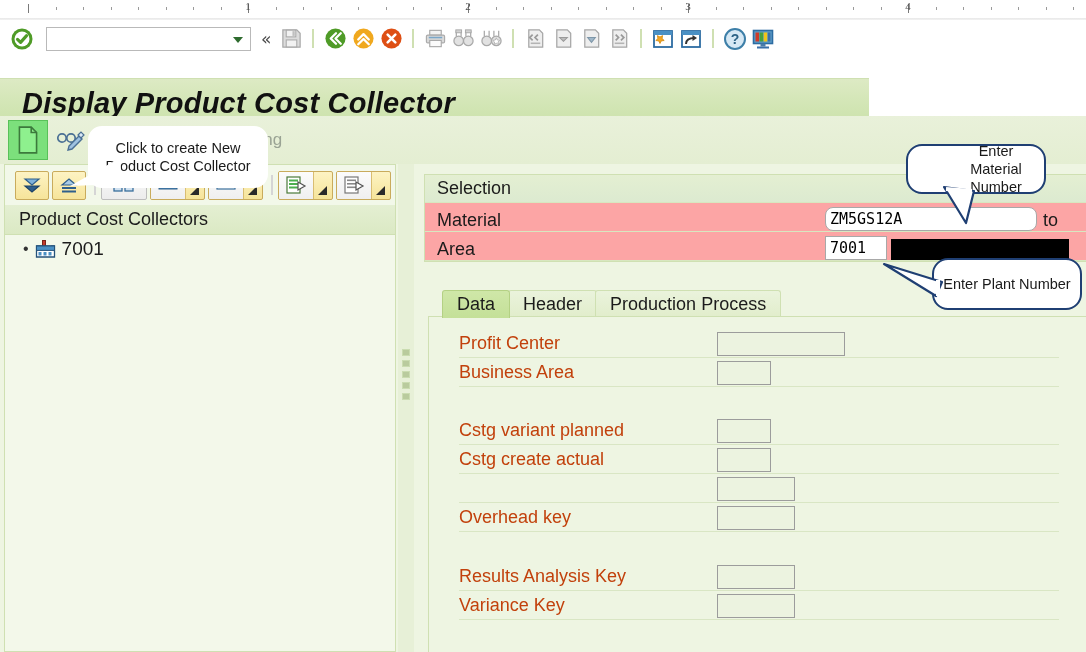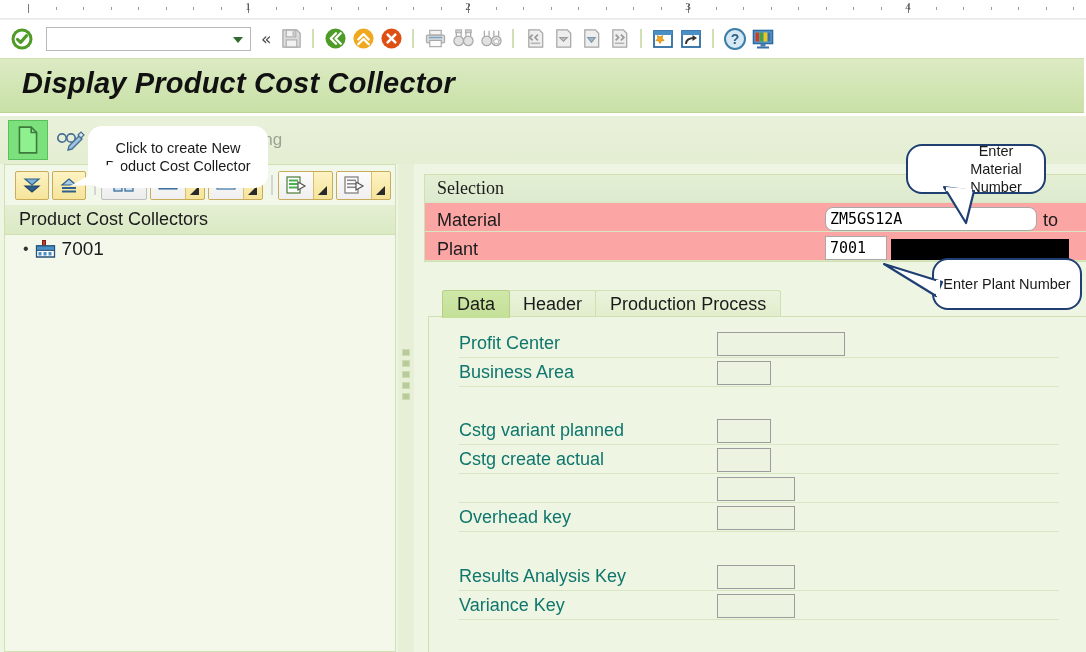--- a/index.html
+++ b/index.html
@@ -78,22 +78,22 @@
   }
   .dbl-chev {
     font-size: 17px; color: #4a4a4a;
     font-family: "DejaVu Sans", sans-serif;
     flex: 0 0 auto;
     margin: 0 6px 0 4px;
   }
 
   
   #title-band {
-    position: absolute; left: 0; top: 58px;
-    width: 1084px; height: 53px;
+    position: absolute; left: 0; top: 78px;
+    width: 869px; height: 53px;
     background: linear-gradient(180deg,#ddeac4 0%, #d3e6b6 45%, #c9e0a7 100%);
     border-top: 1px solid #cfe0b2;
     border-bottom: 1px solid #bcd394;
   }
   #title-band .title-text {
     position: absolute; left: 22px; top: 8px;
     font-family: "Liberation Sans", sans-serif;
     font-style: italic; font-weight: bold;
     font-size: 29px; color: #111111;
     letter-spacing: 0.2px;
@@ -238,21 +238,20 @@
     border-right: none;
     box-sizing: border-box;
   }
   .sel-caption {
     height: 28px;
     background: linear-gradient(180deg,#e4efd2 0%,#dcead0 100%);
     display: flex; align-items: center;
     padding-left: 12px;
     border-bottom: 1px solid #d8e7c0;
     box-sizing: border-box;
-    font-family: Liberation Serif, serif;
   }
   .sel-caption span { font-size: 18px; color: #1b1b1b; }
   .sel-row {
     height: 29px;
     display: flex; align-items: flex-end;
     border-bottom: 1px solid #d8e7c0;
     background: #fca5a5;
     box-sizing: border-box;
     position: relative;
   }
@@ -313,21 +312,21 @@
     border-right: none; border-bottom: none;
     box-sizing: border-box;
   }
   .frow {
     position: absolute;
     left: 30px; width: 600px; height: 29px;
     display: flex; align-items: center;
   }
   .frow .flabel {
     width: 255px;
-    font-size: 18px; color: #0f766e;
+    font-size: 18px; color: #c2410c;
     border-bottom: 1px solid #d9e6c4;
     height: 29px; line-height: 29px;
     box-sizing: border-box;
   }
   .frow .fspacer {
     flex: 1; height: 29px;
     border-bottom: 1px solid #d9e6c4;
     box-sizing: border-box;
   }
   .fbox {
@@ -730,21 +729,21 @@
         <span>Selection</span>
       </div>
 
       <div class="sel-row">
         <span class="fld-label">Material</span>
         <input class="sap-input" style="width: 212px; border-radius: 8px;" value="ZM5GS12A">
         <span class="to-label">to</span>
       </div>
 
       <div class="sel-row">
-        <span class="fld-label">Plant</span>
+        <span class="fld-label">Area</span>
         <input class="sap-input" style="width: 62px;" value="7001">
         <div class="redact" style="width:178px;"></div>
       </div>
     </div>
 
     <div id="tabstrip">
       <div class="tab active">
         <span>Data</span>
       </div>
       <div class="tab">

